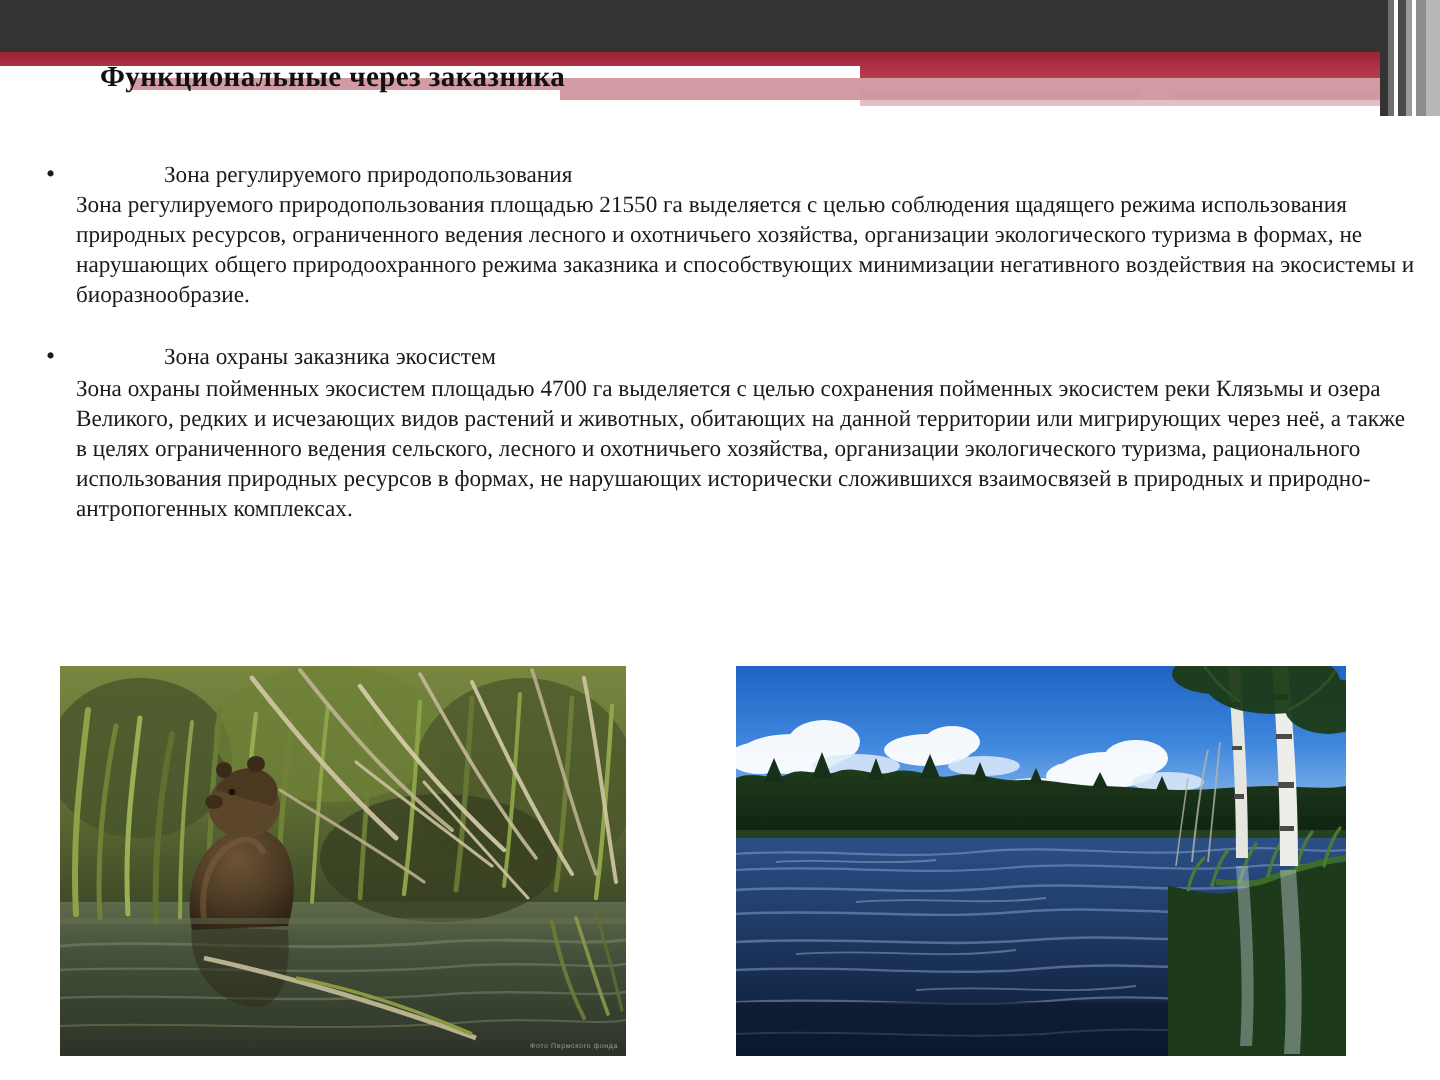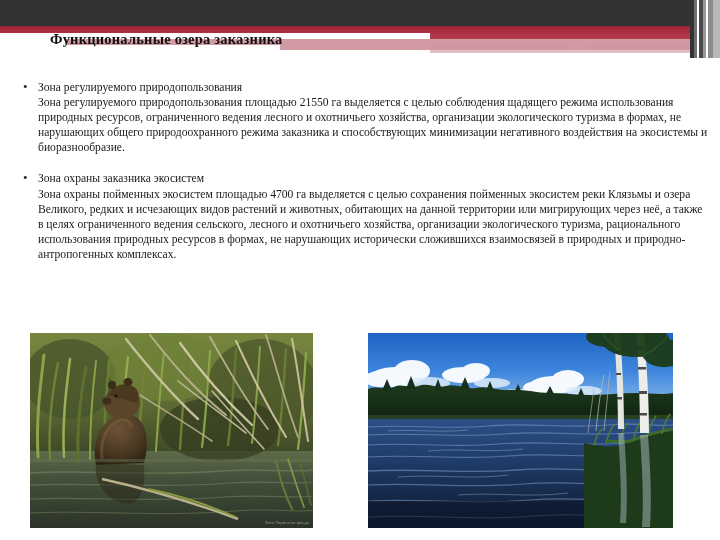--- a/index.html
+++ b/index.html
@@ -136,20 +136,21 @@
   .para .bullet {
     position: absolute;
     left: 7px;
     top: -1px;
     font-size: 13px;
     color: #1a1a1a;
     line-height: 15.1px;
   }
   .para .head {
     display: block;
+    margin-left: 44px;
   }
   .para .detail {
     display: block;
   }
 
   
   .photo {
     position: absolute;
     overflow: hidden;
     background: #2b2b2b;
@@ -197,21 +198,21 @@
       <div class="stripe" style="width: 4px; background: rgb(51, 51, 51);"></div>
       <div class="stripe" style="width: 3px; background: rgb(110, 110, 110);"></div>
       <div class="stripe" style="width: 2px; background: rgb(255, 255, 255);"></div>
       <div class="stripe" style="width: 4px; background: rgb(74, 74, 74);"></div>
       <div class="stripe" style="width: 3px; background: rgb(154, 154, 154);"></div>
       <div class="stripe" style="width: 2px; background: rgb(255, 255, 255);"></div>
       <div class="stripe" style="width: 5px; background: rgb(140, 140, 140);"></div>
       <div class="stripe" style="width: 7px; background: rgb(184, 184, 184);"></div>
     </div>
 
-  <div id="title">Функциональные озера заказника</div>
+  <div id="title">Функциональные через заказника</div>
 
   <div id="body">
 
     <div class="para">
       <span class="bullet">•</span>
       <span class="head">Зона регулируемого природопользования</span>
       <span class="detail">Зона регулируемого природопользования площадью 21550 га выделяется с целью соблюдения щадящего режима использования природных ресурсов, ограниченного ведения лесного и охотничьего хозяйства, организации экологического туризма в формах, не нарушающих общего природоохранного режима заказника и способствующих минимизации негативного воздействия на экосистемы и биоразнообразие.</span>
     </div>
 
     <div class="para">

